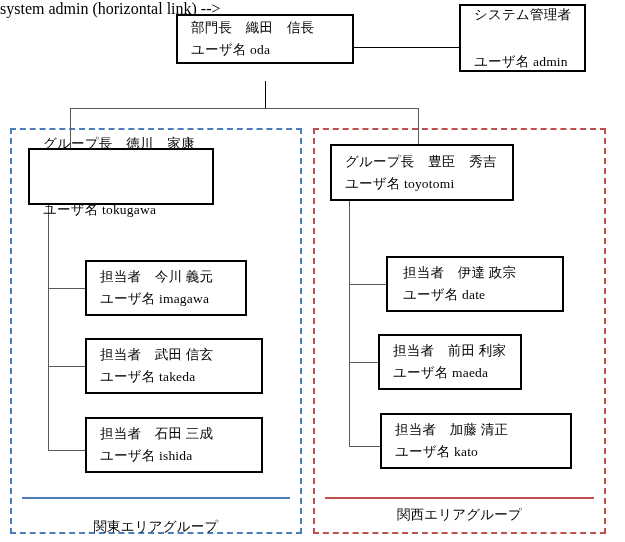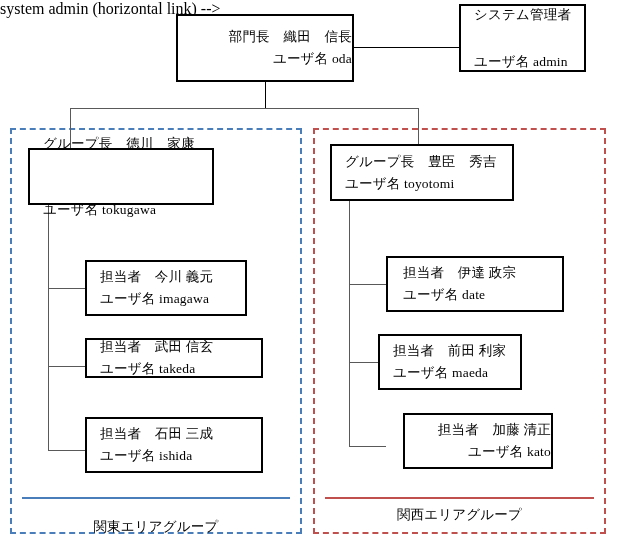--- a/index.html
+++ b/index.html
@@ -122,21 +122,21 @@
 
   
   <div class="conn v" style="left:349px; top:200px; height:247px;"></div>
   <div class="conn h" style="left:349px; top:284px; width:37px;"></div>
   <div class="conn h" style="left:349px; top:362px; width:37px;"></div>
   <div class="conn h" style="left:349px; top:446px; width:37px;"></div>
 
   
 
   
-  <div class="node" style="left:176px; top:14px; width:178px; height:68px;text-align:right;">
+  <div class="node" style="left:176px; top:14px; width:178px; height:50px;">
     <div class="line1">部門長　織田　信長</div>
     <div class="line2">ユーザ名 oda</div>
   </div>
 
   
   <div class="node" style="left:459px; top:4px; width:127px; height:68px;gap:25px;">
     <div class="line1">システム管理者</div>
     <div class="line2">ユーザ名 admin</div>
   </div>
 
@@ -150,36 +150,36 @@
   <div class="node" style="left:330px; top:144px; width:184px; height:57px;">
     <div class="line1">グループ長　豊臣　秀吉</div>
     <div class="line2">ユーザ名 toyotomi</div>
   </div>
 
   
   <div class="node" style="left:85px; top:260px; width:162px; height:56px;">
     <div class="line1">担当者　今川 義元</div>
     <div class="line2">ユーザ名 imagawa</div>
   </div>
-  <div class="node" style="left:85px; top:338px; width:178px; height:40px;">
+  <div class="node" style="left:85px; top:338px; width:178px; height:56px;">
     <div class="line1">担当者　武田 信玄</div>
     <div class="line2">ユーザ名 takeda</div>
   </div>
   <div class="node" style="left:85px; top:417px; width:178px; height:56px;">
     <div class="line1">担当者　石田 三成</div>
     <div class="line2">ユーザ名 ishida</div>
   </div>
 
   
   <div class="node" style="left:386px; top:256px; width:178px; height:56px;padding-left:15px;">
     <div class="line1">担当者　伊達 政宗</div>
     <div class="line2">ユーザ名 date</div>
   </div>
   <div class="node" style="left:378px; top:334px; width:144px; height:56px;">
     <div class="line1">担当者　前田 利家</div>
     <div class="line2">ユーザ名 maeda</div>
   </div>
-  <div class="node" style="left:403px; top:413px; width:150px; height:56px;text-align:right;">
+  <div class="node" style="left:380px; top:413px; width:192px; height:56px;">
     <div class="line1">担当者　加藤 清正</div>
     <div class="line2">ユーザ名 kato</div>
   </div>
 
 </div>
 
 </body></html>

